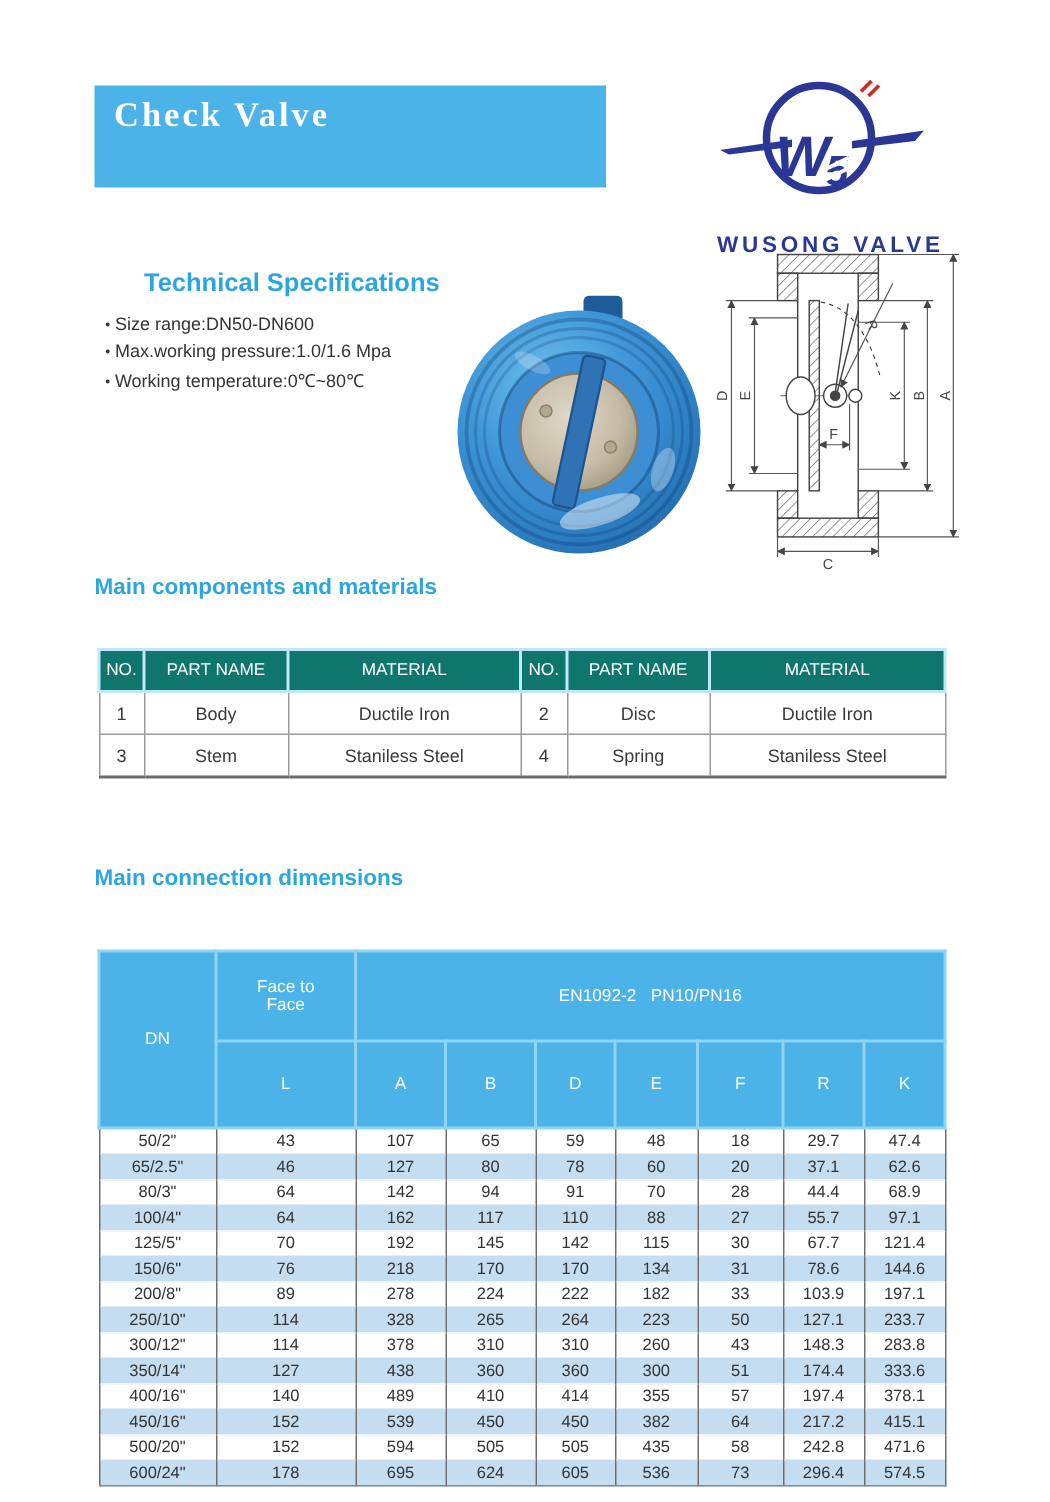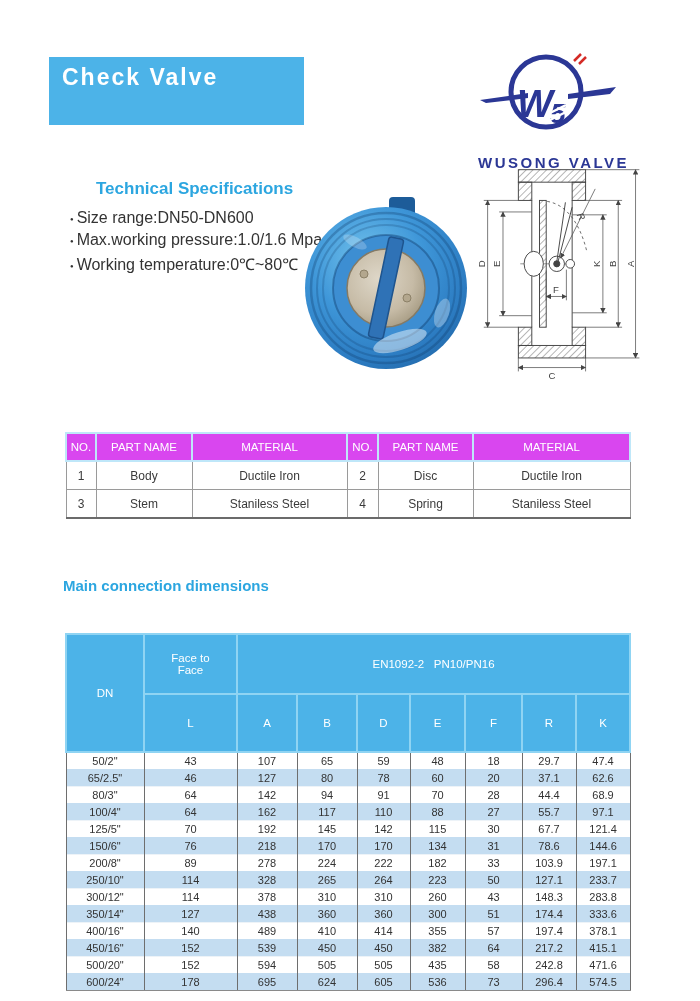--- a/index.html
+++ b/index.html
@@ -2,46 +2,46 @@
 <html><head>
 <meta charset="utf-8">
 <style>
   html,body { margin:0; padding:0; background:#ffffff; }
   .page {
     position:relative; width:700px; height:1001px; background:#ffffff;
     font-family:"Liberation Sans", sans-serif; overflow:hidden;
   }
 
   
-  .banner { position:absolute; left:49px; top:57px; width:255px; height:68px; background:#4cb3e8; }
+  .banner { position:absolute; left:63px; top:57px; width:341px; height:68px; background:#4cb3e8;font-family:Liberation Serif, serif; }
   .banner-title { margin:7px 0 1px 13px; font-size:23px; font-weight:bold; letter-spacing:2px; color:#ffffff; }
   .banner-sub { margin-left:13px; font-size:12.5px; color:#3d4853; display:flex; gap:38px; }
 
   
   .logo-block { position:absolute; left:478px; top:50px; width:140px; text-align:center; }
   .brand { margin-top:16px; font-size:15px; font-weight:bold; color:#2b3795; letter-spacing:2.5px; white-space:nowrap; }
 
   
   .sec-heading { position:absolute; margin:0; color:#2ca6e0; font-weight:bold; }
   #h-specs { left:68px; top:179px; font-size:17px;margin-left:28px; }
   #h-comp  { left:63px; top:383px; font-size:15px; }
   #h-dim   { left:63px; top:577px; font-size:15px; }
 
   
-  .specs { position:absolute; left:70px; top:209px; margin:0; padding:0; list-style:none; font-size:16px; color:#333333; }
+  .specs { position:absolute; left:70px; top:209px; margin:0; padding:0; list-style:none; font-size:12px; color:#333333; }
   .specs li { margin-bottom:4px; }
   .specs li::before { content:"●"; font-size:6px; vertical-align:2px; margin-right:3px; }
 
   
   .photo   { position:absolute; left:303px; top:197px; line-height:0; }
   .drawing { position:absolute; left:472px; top:162px; line-height:0; }
 
   
   .comp-table { position:absolute; left:65px; top:432px; width:564px; border-collapse:collapse; table-layout:fixed; text-align:center; }
-  .comp-table th { background:#d946ef; color:#ffffff; font-weight:400; font-size:11.5px; height:26px; border:2px solid #bfe7f9; padding:0; }
+  .comp-table th { background:#0f766e; color:#ffffff; font-weight:400; font-size:11.5px; height:26px; border:2px solid #bfe7f9; padding:0; }
   .comp-table td { font-size:12px; color:#3a3a3a; height:27px; border:1px solid #9a9a9a; padding:0; background:#ffffff; }
   .comp-table tbody tr:last-child td { border-bottom:2px solid #6b6b6b; }
 
   
   .dim-table { position:absolute; left:65px; top:633px; width:564px; border-collapse:collapse; table-layout:fixed; text-align:center; }
   .dim-table thead th { background:#4cb3e8; color:#ffffff; font-weight:400; font-size:11.5px; border:2px solid #8fd4f3; height:22px; padding:17px; }
   .dim-table tbody td { font-size:11px; color:#333333; height:16px; padding:0;
     border-left:1px solid #6e6e6e; border-right:1px solid #6e6e6e; border-top:1px solid #edf3f8; background:#ffffff; }
   .dim-table tbody tr:nth-child(even) td { background:#c4ddf1; border-top-color:#c4ddf1; }
   .dim-table tbody tr:last-child td { border-bottom:1px solid #8a8a8a; }
@@ -176,20 +176,21 @@
         <text x="113" y="60" transform="rotate(62 113 57)" font-style="italic">R</text>
         <text x="87" y="136">F</text>
         <text x="130" y="109" transform="rotate(-90 130 106)">K</text>
         <text x="147" y="109" transform="rotate(-90 147 106)">B</text>
         <text x="165" y="109" transform="rotate(-90 165 106)">A</text>
         <text x="83" y="226">C</text>
       </g>
     </svg>
   </div>
 
+  <h2 class="sec-heading" id="h-comp">Main components and materials</h2>
   <table class="comp-table">
     <colgroup>
       <col style="width:30px">
         <col style="width:96px">
         <col style="width:155px">
       <col style="width:31px">
         <col style="width:95px">
         <col style="width:157px">
     </colgroup>
     <thead>

